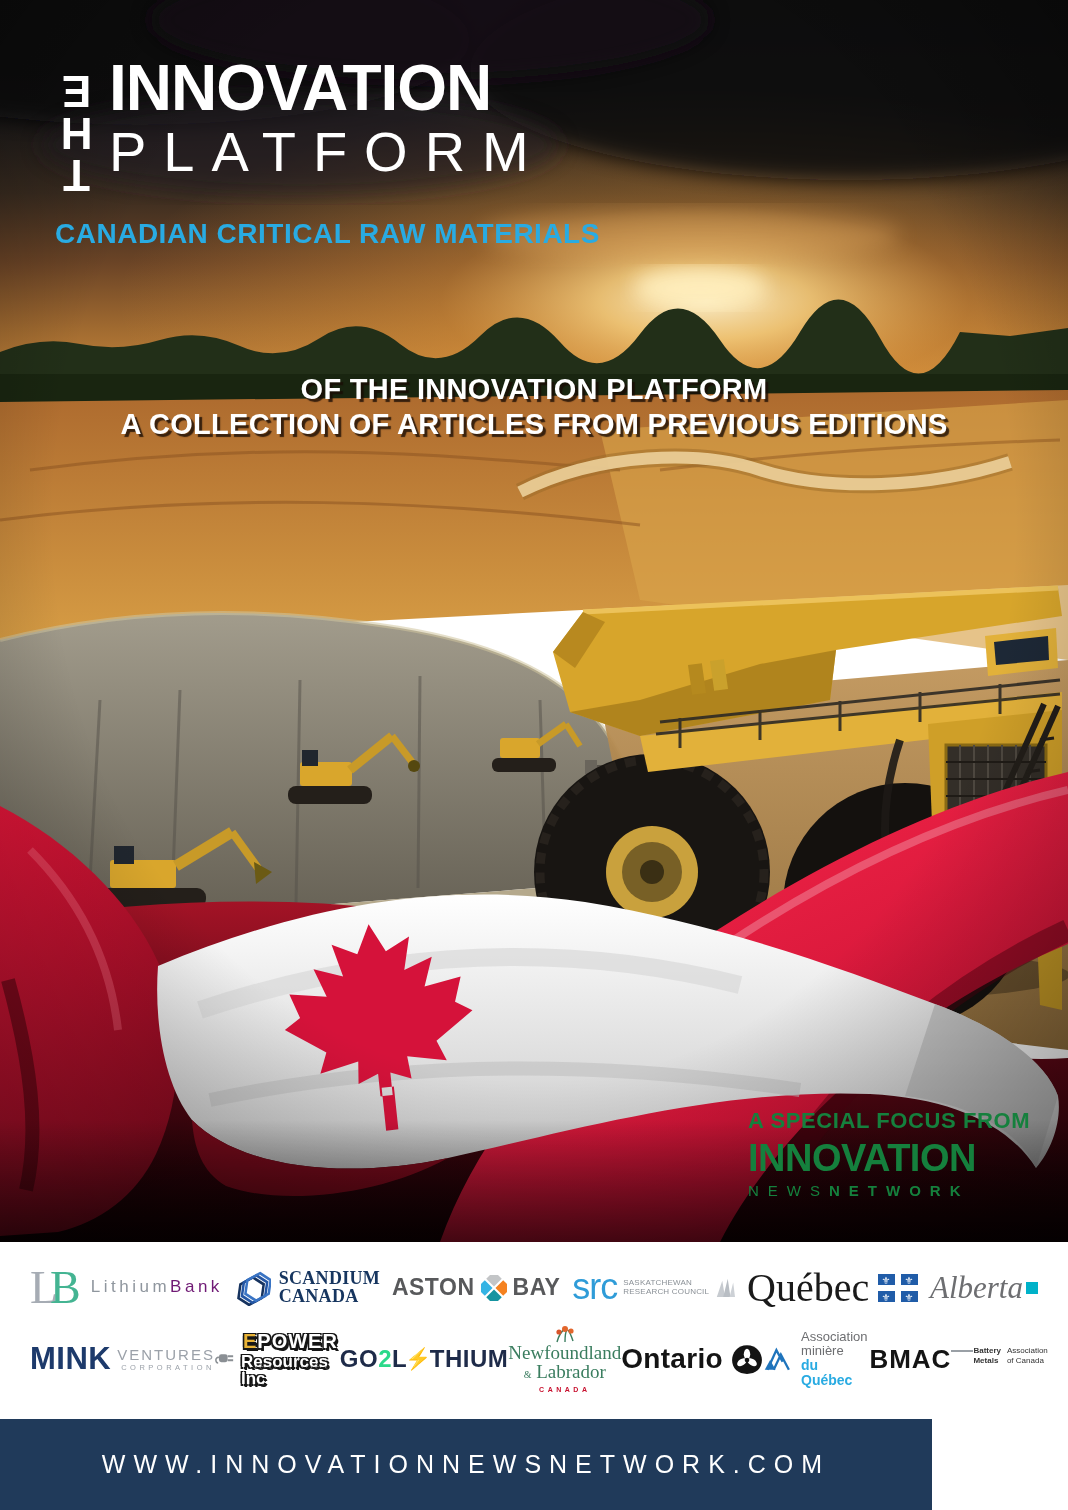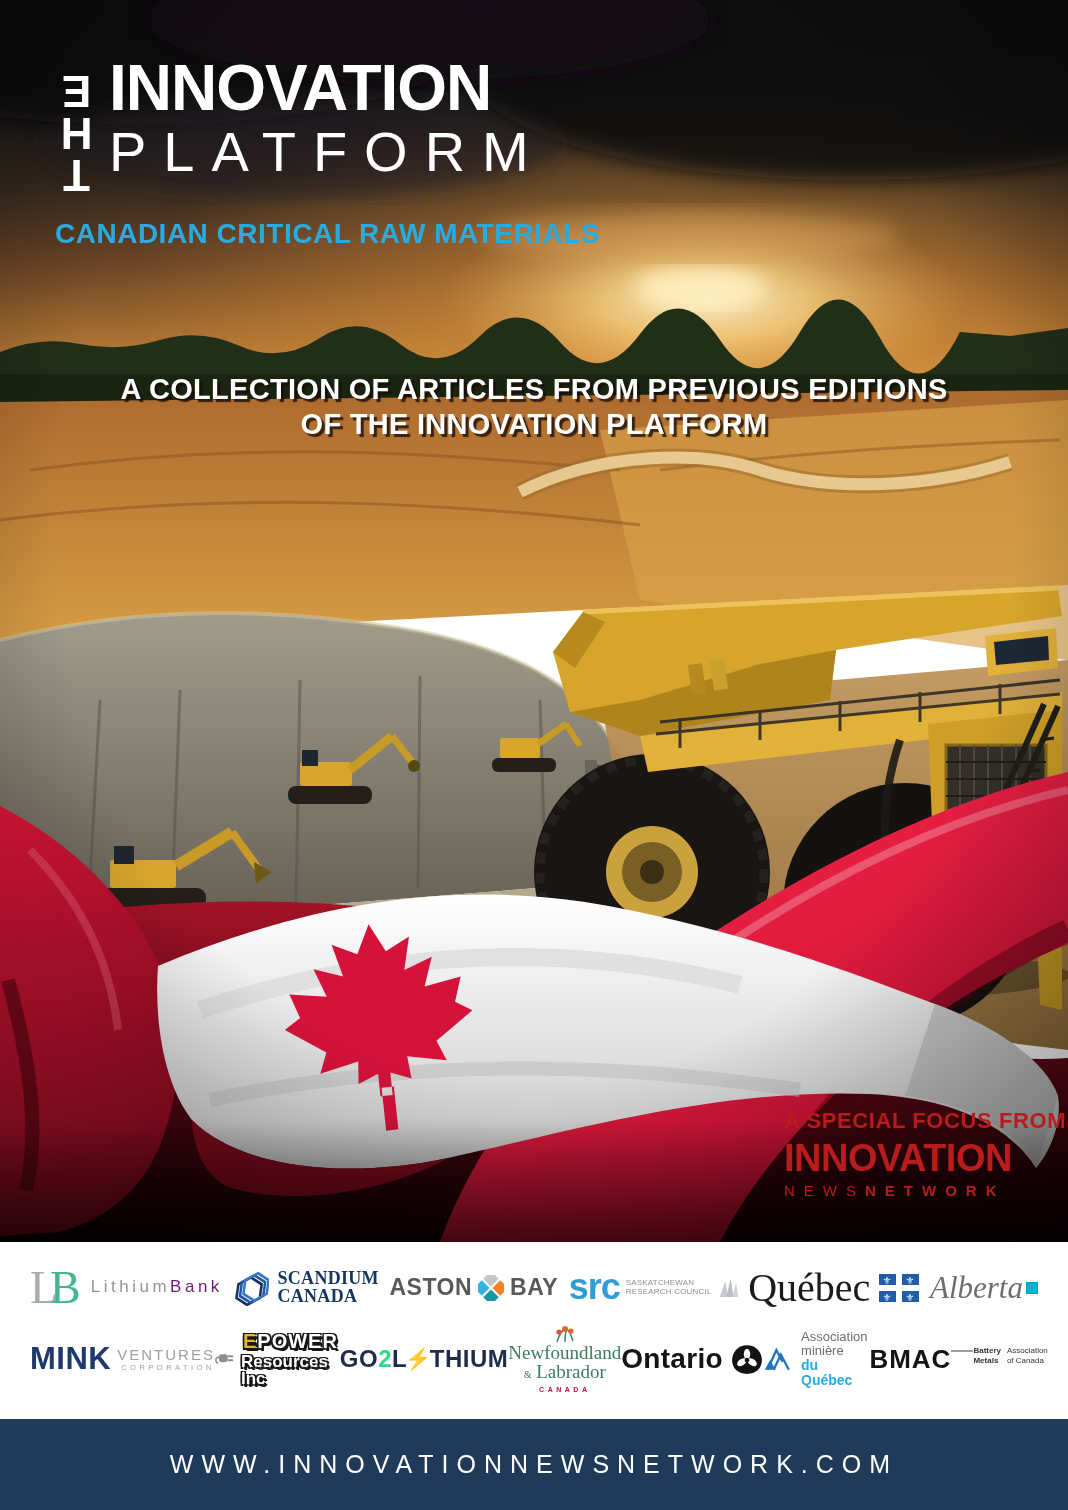--- a/index.html
+++ b/index.html
@@ -21,21 +21,21 @@
   .title-main { font-size:64px; font-weight:800; letter-spacing:-1px; line-height:1.02; }
   .title-sub  { font-size:56px; font-weight:400; letter-spacing:17px; line-height:1.05; margin-top:2px; }
   .mast-tag   { margin-top:18px; font-size:28px; font-weight:800; letter-spacing:.5px; color:#29abe2;text-align:center; }
 
   
   .headline { position:absolute; left:0; top:372px; width:100%; text-align:center; color:#fff;
     font-weight:800; font-size:29px; line-height:1.22; letter-spacing:.3px;
     text-shadow:3px 3px 1px rgba(25,12,5,.8); }
 
   
-  .special { position:absolute; left:784px; top:1108px; color:#b91c1c; }
+  .special { position:absolute; left:748px; top:1108px; color:#15803d; }
   .special-kicker { font-size:22px; font-weight:700; letter-spacing:.6px; }
   .special-brand  { font-size:38px; font-weight:800; letter-spacing:-.5px; margin-top:3px; }
   .special-sub    { margin-top:2px; font-size:15px; letter-spacing:9px; white-space:nowrap; }
   .special-sub .nn-news { font-weight:400; }
   .special-sub .nn-network { font-weight:800; }
 
   
   .sponsors { position:absolute; left:0; top:1242px; width:1068px; height:177px; background:#fff;
     display:flex; flex-direction:column; justify-content:center; gap:14px; padding:8px 30px 12px; }
   .srow { display:flex; align-items:center; justify-content:space-between; }
@@ -49,21 +49,21 @@
 
   
   .sc-text { margin-left:8px; font-family:"Liberation Serif", serif; font-weight:700; color:#16355f;
     font-size:18px; line-height:.95; letter-spacing:.3px; }
 
   
   .ab-word { font-size:23px; font-weight:800; color:#58595b; letter-spacing:.5px; }
   .ab-diamond { margin:0 6px; }
 
   
-  .src-acronym { font-size:36px; font-weight:700; color:#2f9cd8; letter-spacing:-1px; line-height:.9; }
+  .src-acronym { font-size:36px; font-weight:400; color:#2f9cd8; letter-spacing:-1px; line-height:.9; }
   .src-org { margin-left:6px; font-size:8px; color:#8a9096; line-height:1.15; letter-spacing:.2px; }
   .src-wing { margin-left:6px; }
 
   
   .qc-name { font-family:"Liberation Serif", serif; font-size:40px; color:#1a1a1a; }
   .qc-flag { margin-left:9px; }
 
   
   .alberta-name { font-family:"Liberation Serif", serif; font-style:italic; font-size:31px; color:#6d6e71; }
   .alberta-sq { width:12px; height:12px; background:#00b2c9; display:inline-block; margin-left:3px; }
@@ -103,21 +103,21 @@
   .amq-b { font-size:14px; color:#29abe2; font-weight:700; }
 
   
   .bmac { flex-direction:row; align-items:flex-start; }
   .bmac-name { font-size:26px; font-weight:800; color:#141414; letter-spacing:1px; line-height:1; }
   .bmac-rule { width:36px; height:2px; background:#9aa0a6; margin:4px 0; }
   .bmac-sub { font-size:8px; color:#333; line-height:1.3; font-weight:700; }
   .bmac-sub2 { font-size:8px; color:#333; line-height:1.3; }
 
   
-  .footer { position:absolute; left:0; top:1419px; width:1068px; height:91px; background:#203a5a;
+  .footer { position:absolute; left:0; top:1419px; width:932px; height:91px; background:#203a5a;
     display:flex; align-items:center; justify-content:center; }
   .footer-url { color:#fff; font-size:25px; letter-spacing:8px; font-weight:500; }
 </style>
 </head>
 <body>
 
 <div class="page">
 
   <div class="photo">
     <svg viewBox="0 0 1068 1242" xmlns="http://www.w3.org/2000/svg">
@@ -339,22 +339,22 @@
       <div class="the-vert">THE</div>
       <div>
         <div class="title-main">INNOVATION</div>
         <div class="title-sub">PLATFORM</div>
       </div>
     </div>
     <div class="mast-tag">CANADIAN CRITICAL RAW MATERIALS</div>
   </div>
 
   <div class="headline">
+    <div>OF THE INNOVATION PLATFORM</div>
     <div>A COLLECTION OF ARTICLES FROM PREVIOUS EDITIONS</div>
-    <div>OF THE INNOVATION PLATFORM</div>
   </div>
 
   <div class="special">
     <div class="special-kicker">A SPECIAL FOCUS FROM</div>
     <div class="special-brand">INNOVATION</div>
     <div class="special-sub">
       <span class="nn-news">NEWS</span><span class="nn-network">NETWORK</span>
     </div>
   </div>
 

